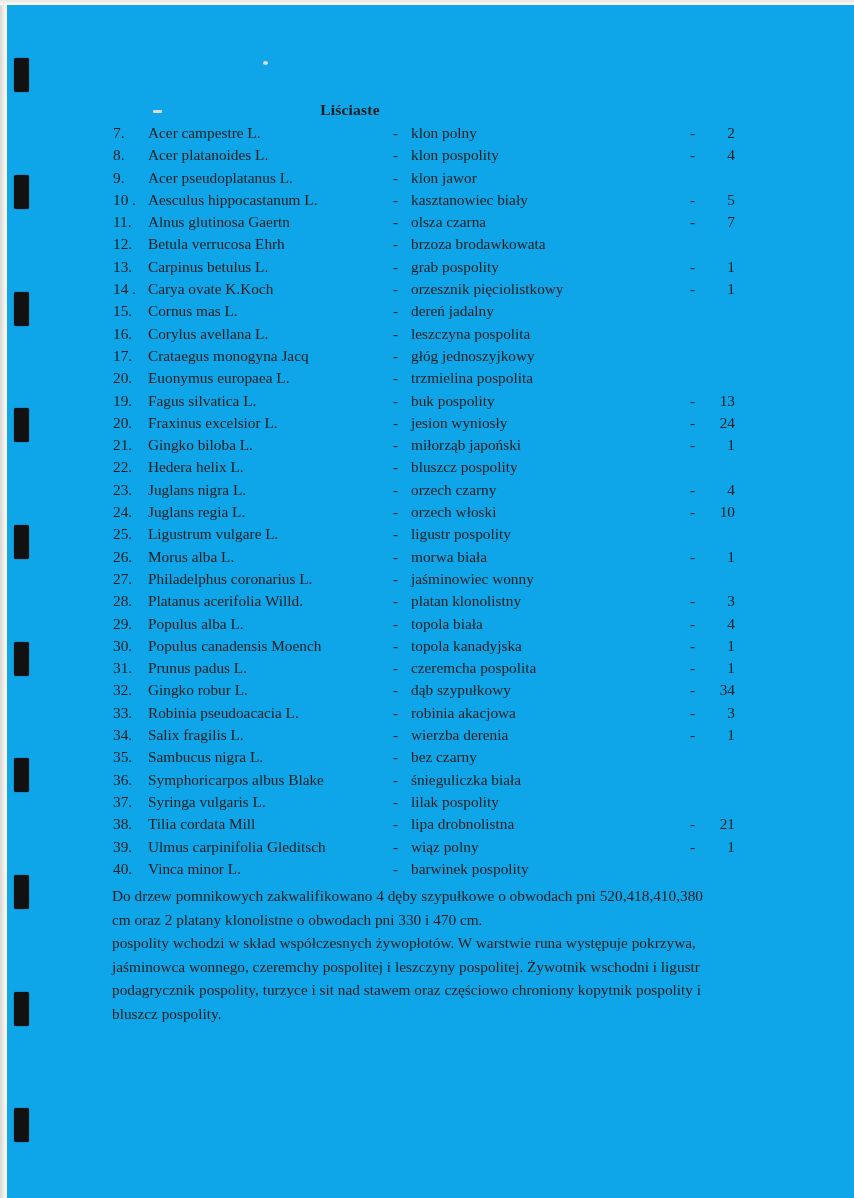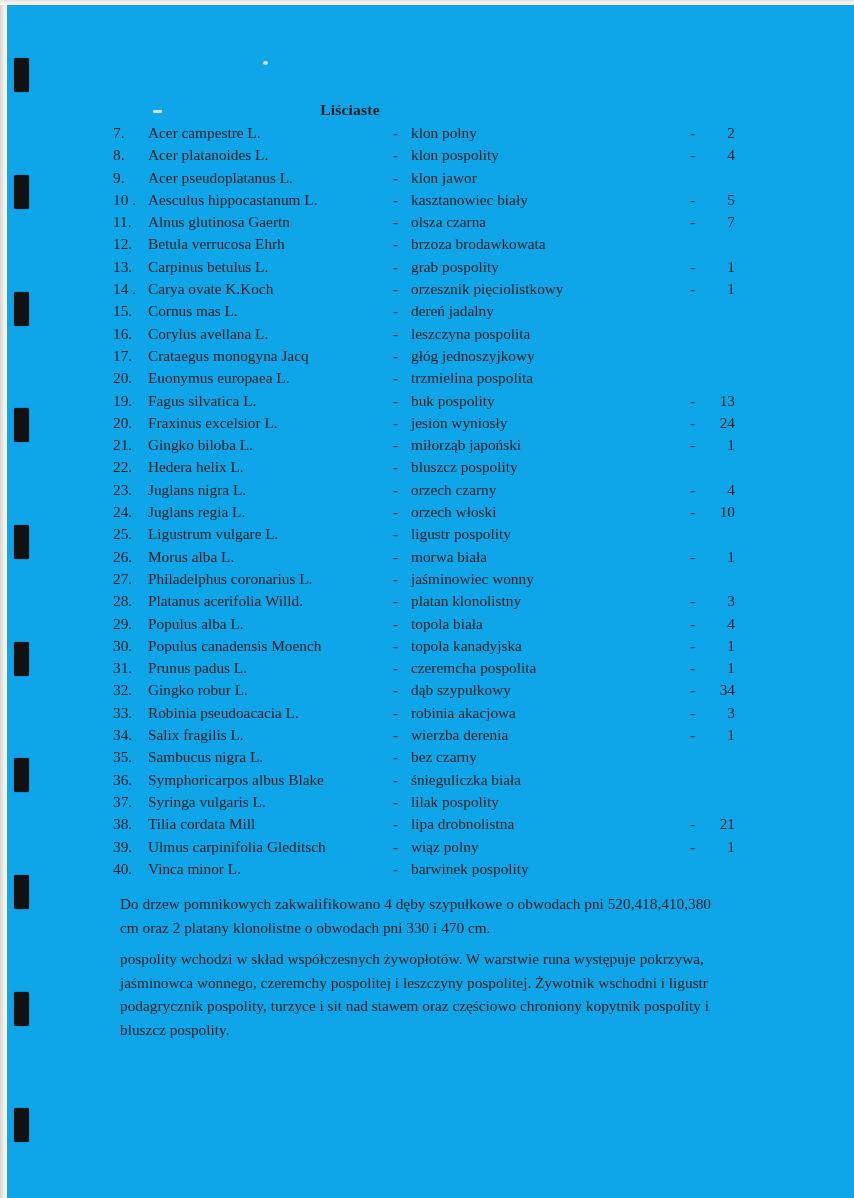--- a/index.html
+++ b/index.html
@@ -109,21 +109,21 @@
 
   #paragraphs {
     position: absolute;
     left: 112px;
     top: 884px;
     width: 690px;
     font-size: 15.3px;
     line-height: 23.6px;
   }
   .para {
-    margin: 8px;
+    margin: 0;
     text-align: left;
   }
   .para-line { display: block; }
 
   .ghost-speck {
     position: absolute;
     background: #ddd9d2;
     border-radius: 50%;
   }
 </style>

